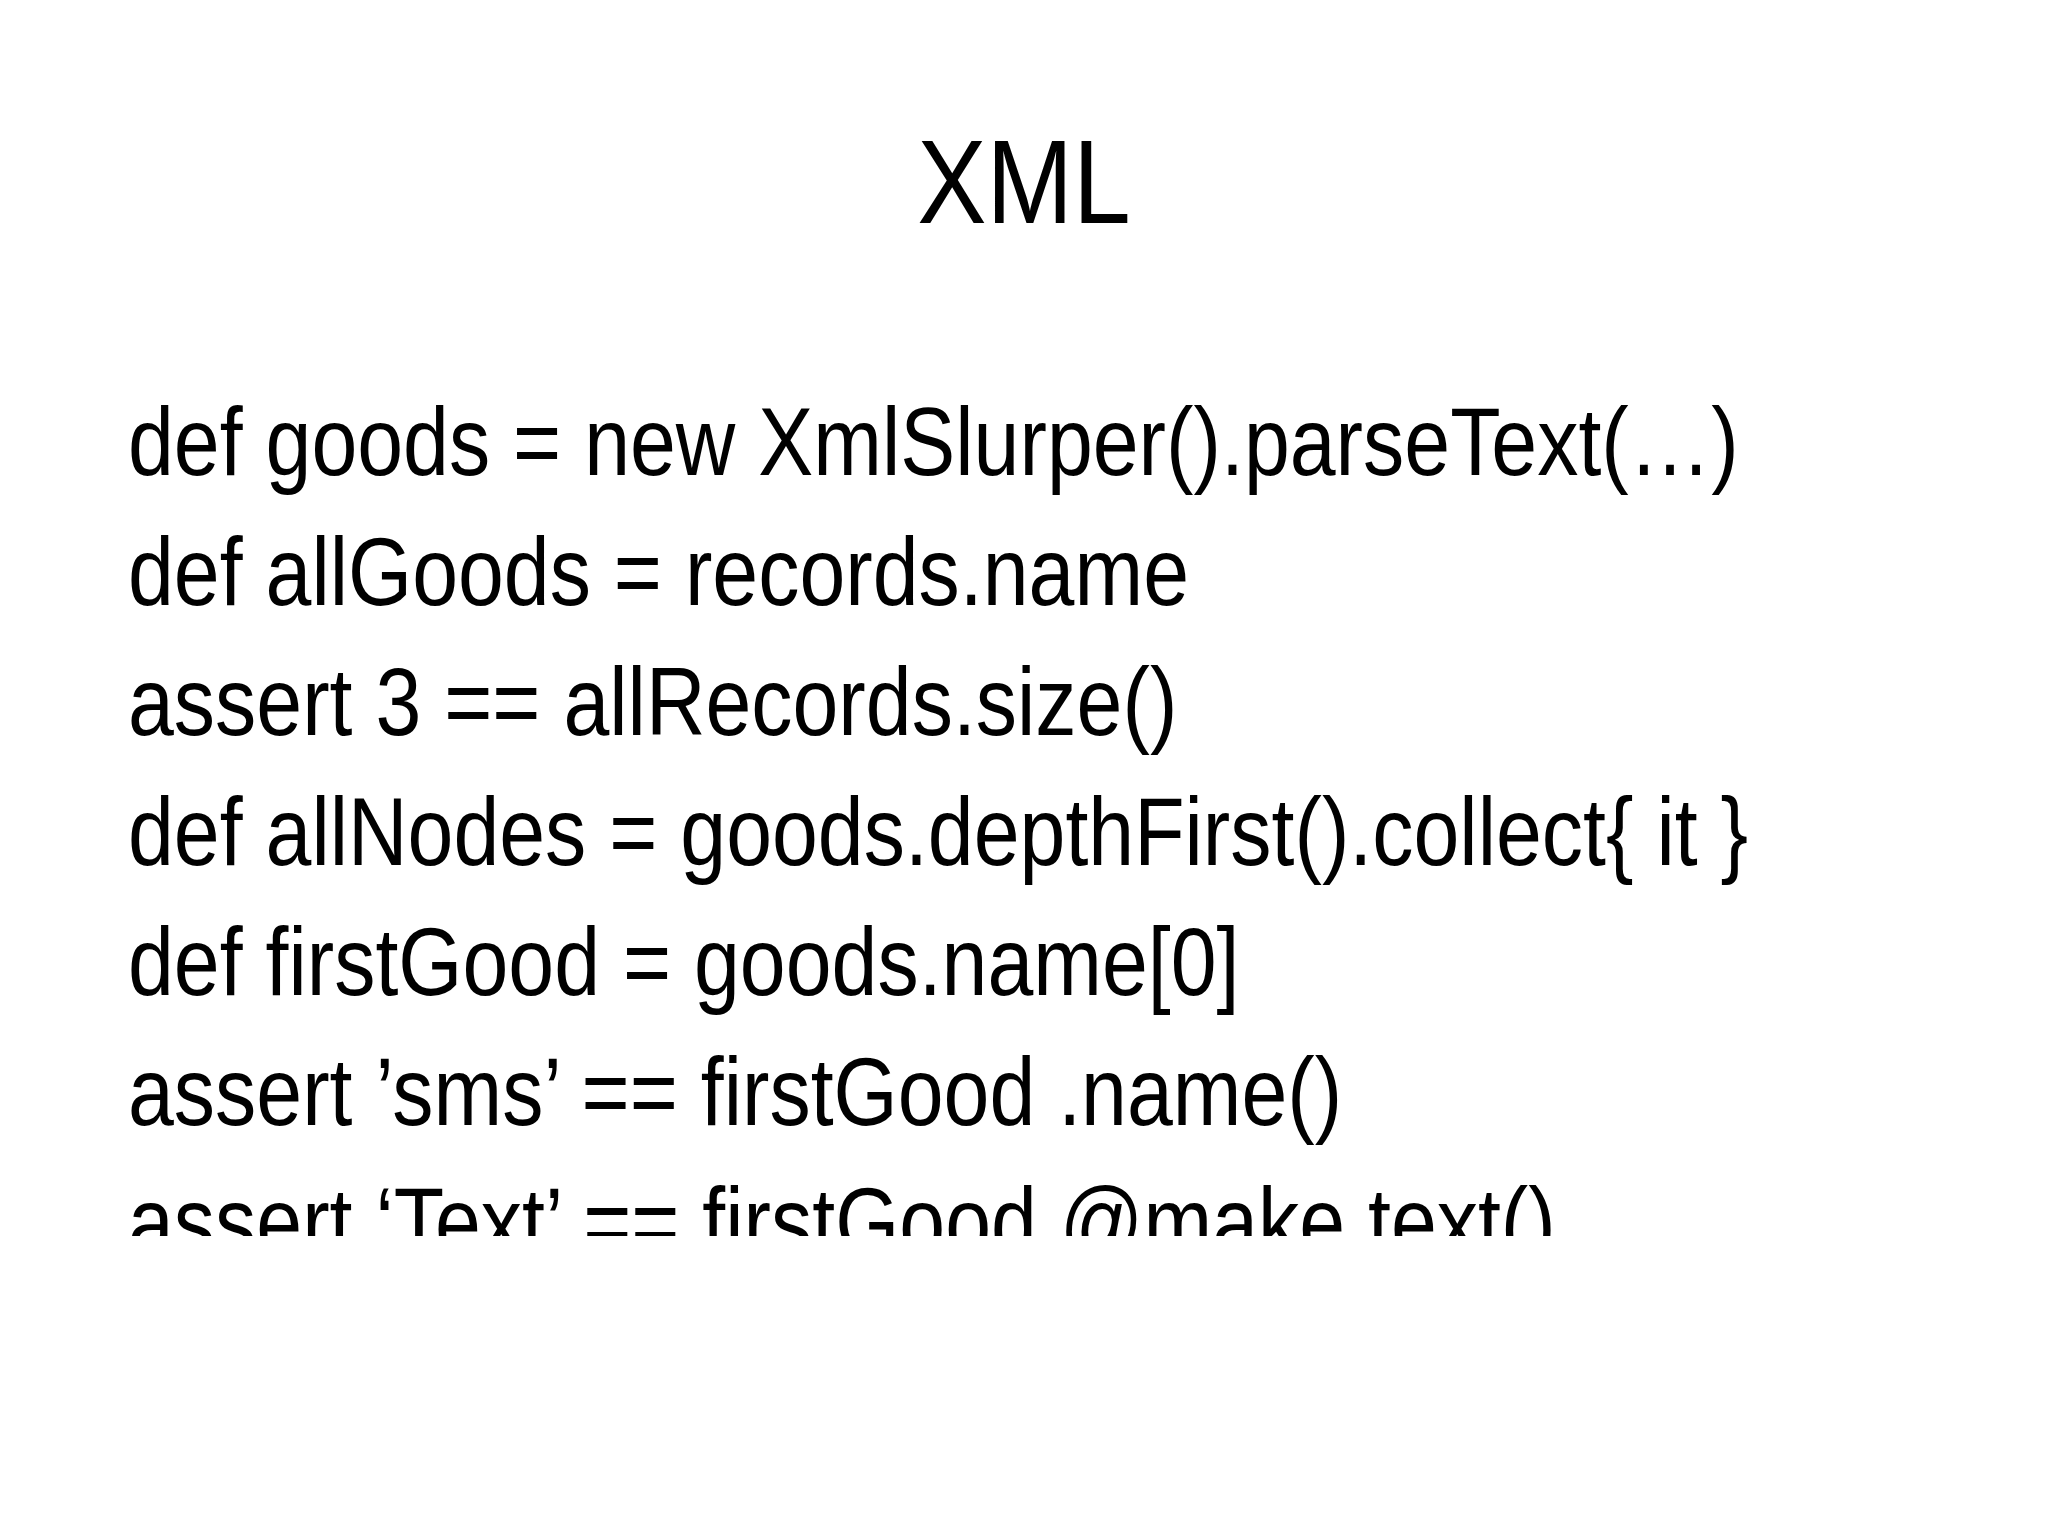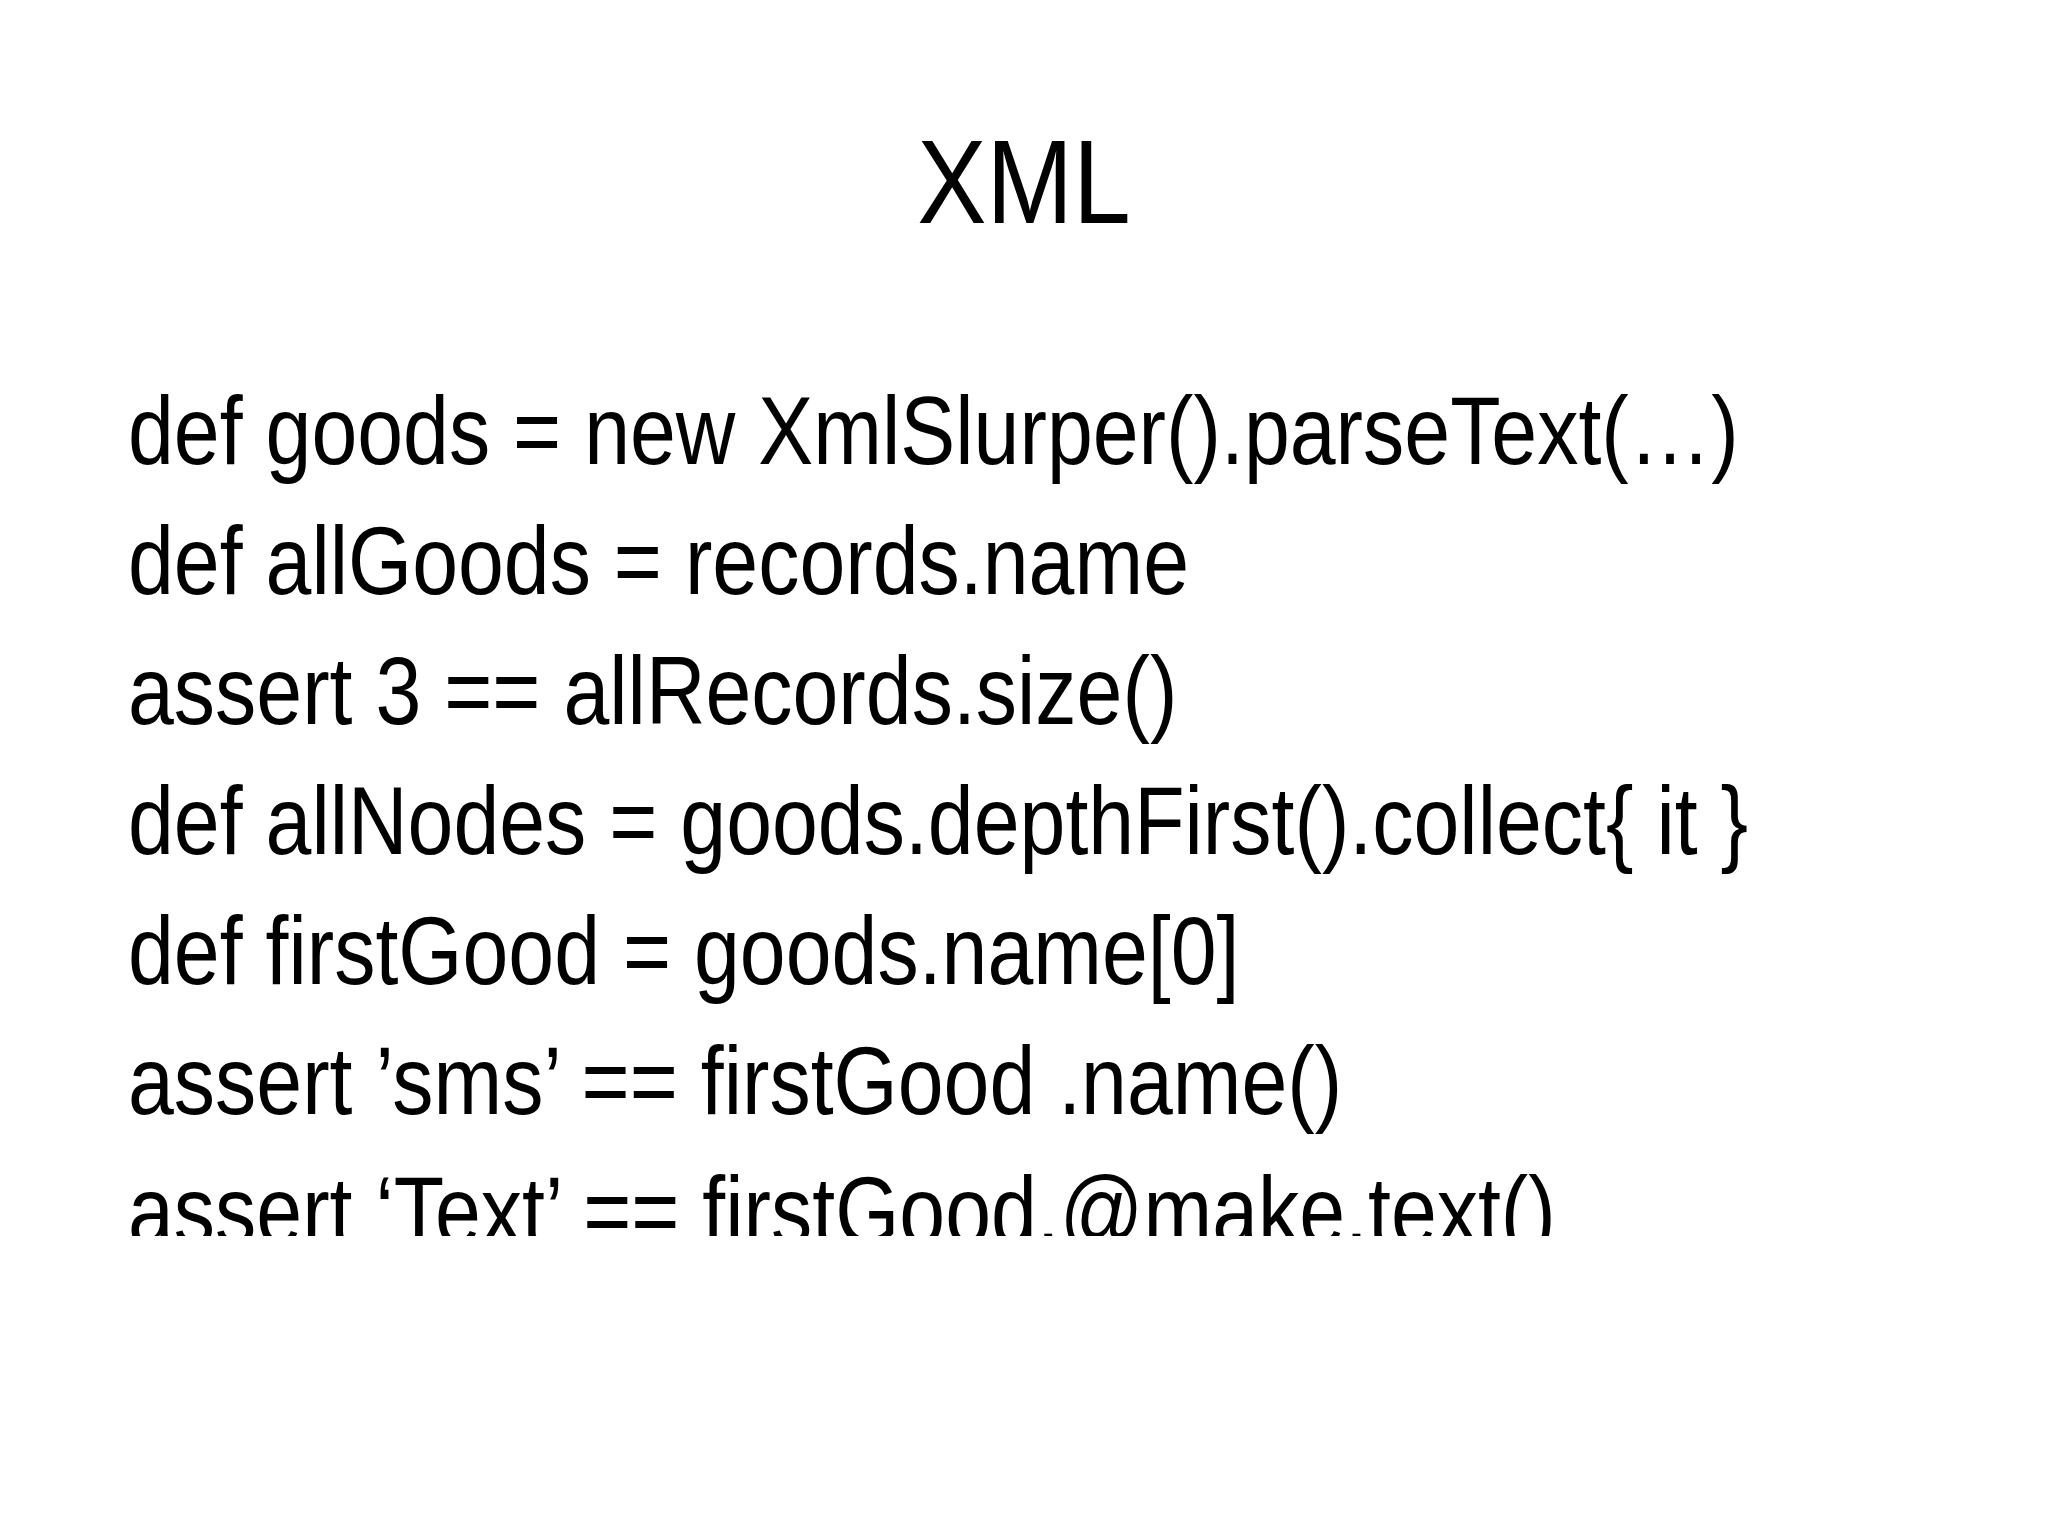--- a/index.html
+++ b/index.html
@@ -26,21 +26,21 @@
     font-weight: 400;
     line-height: 1.2;
     letter-spacing: 0px;
     transform: scaleX(0.88);
     transform-origin: 50% 0;
     white-space: pre;
   }
   .code-block {
     position: absolute;
     left: 128px;
-    top: 366px;
+    top: 377px;
     right: 0;
   }
   .code-line {
     font-size: 97px;
     font-weight: 400;
     line-height: 130px;
     white-space: pre;
     transform: scaleX(0.85);
     transform-origin: 0 50%;
   }

